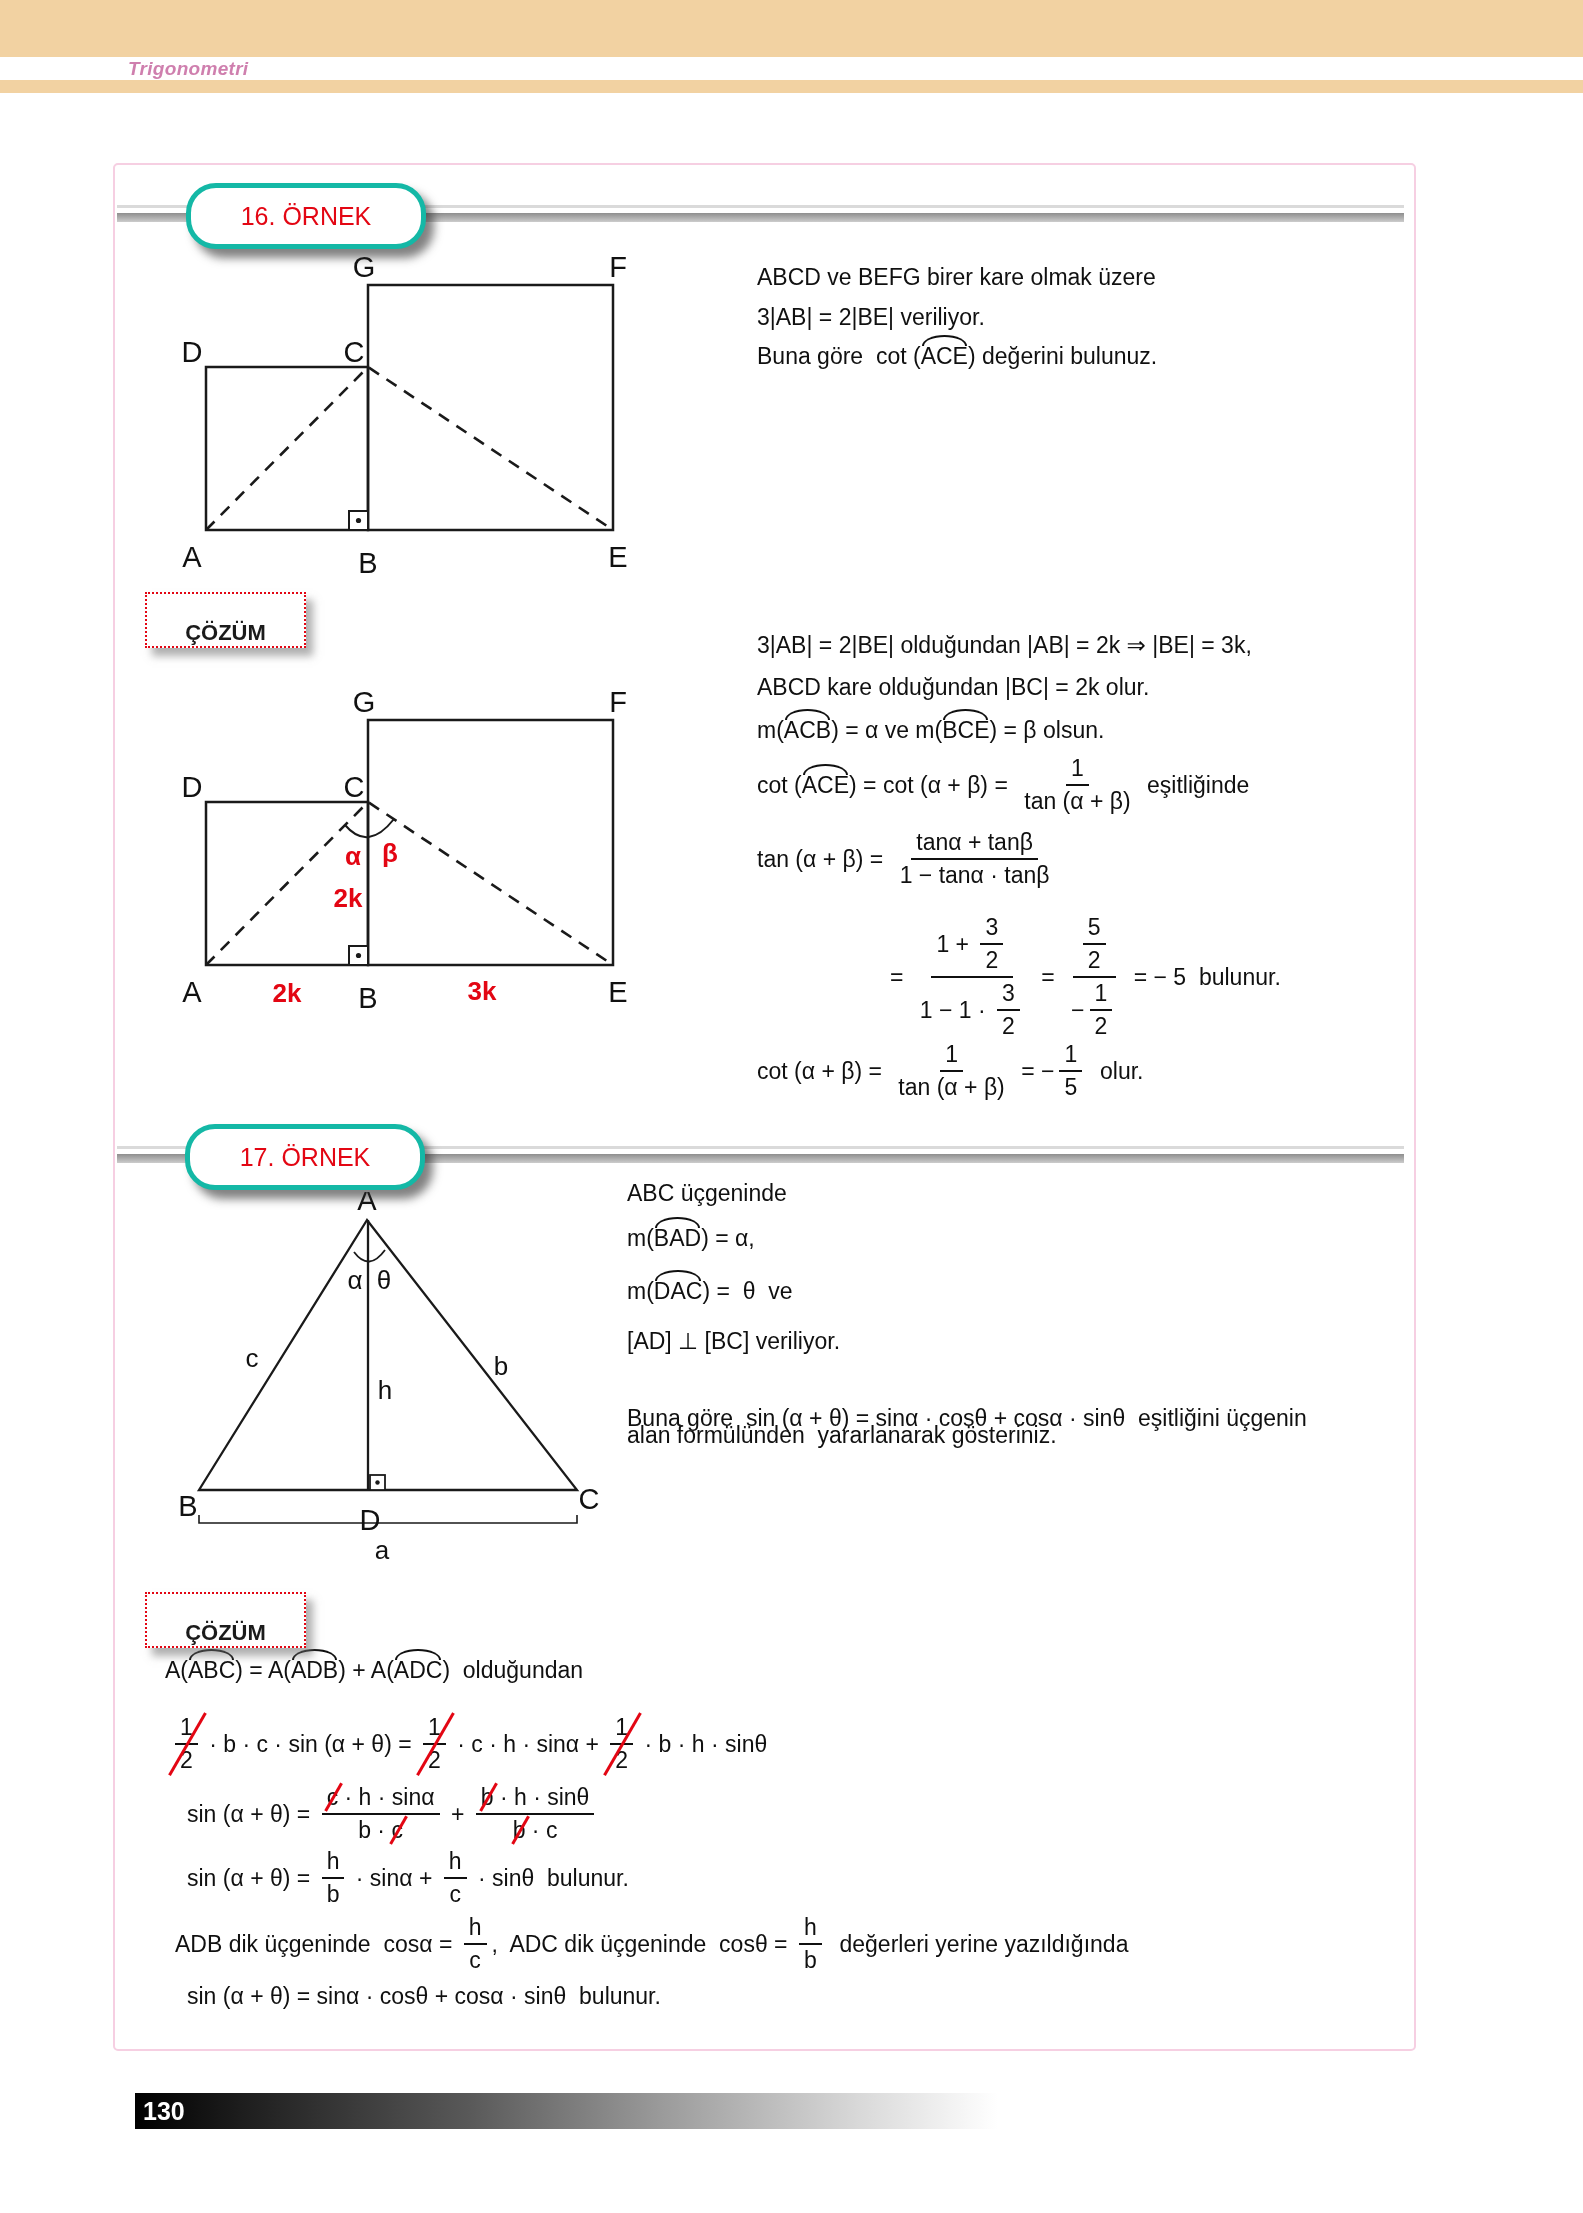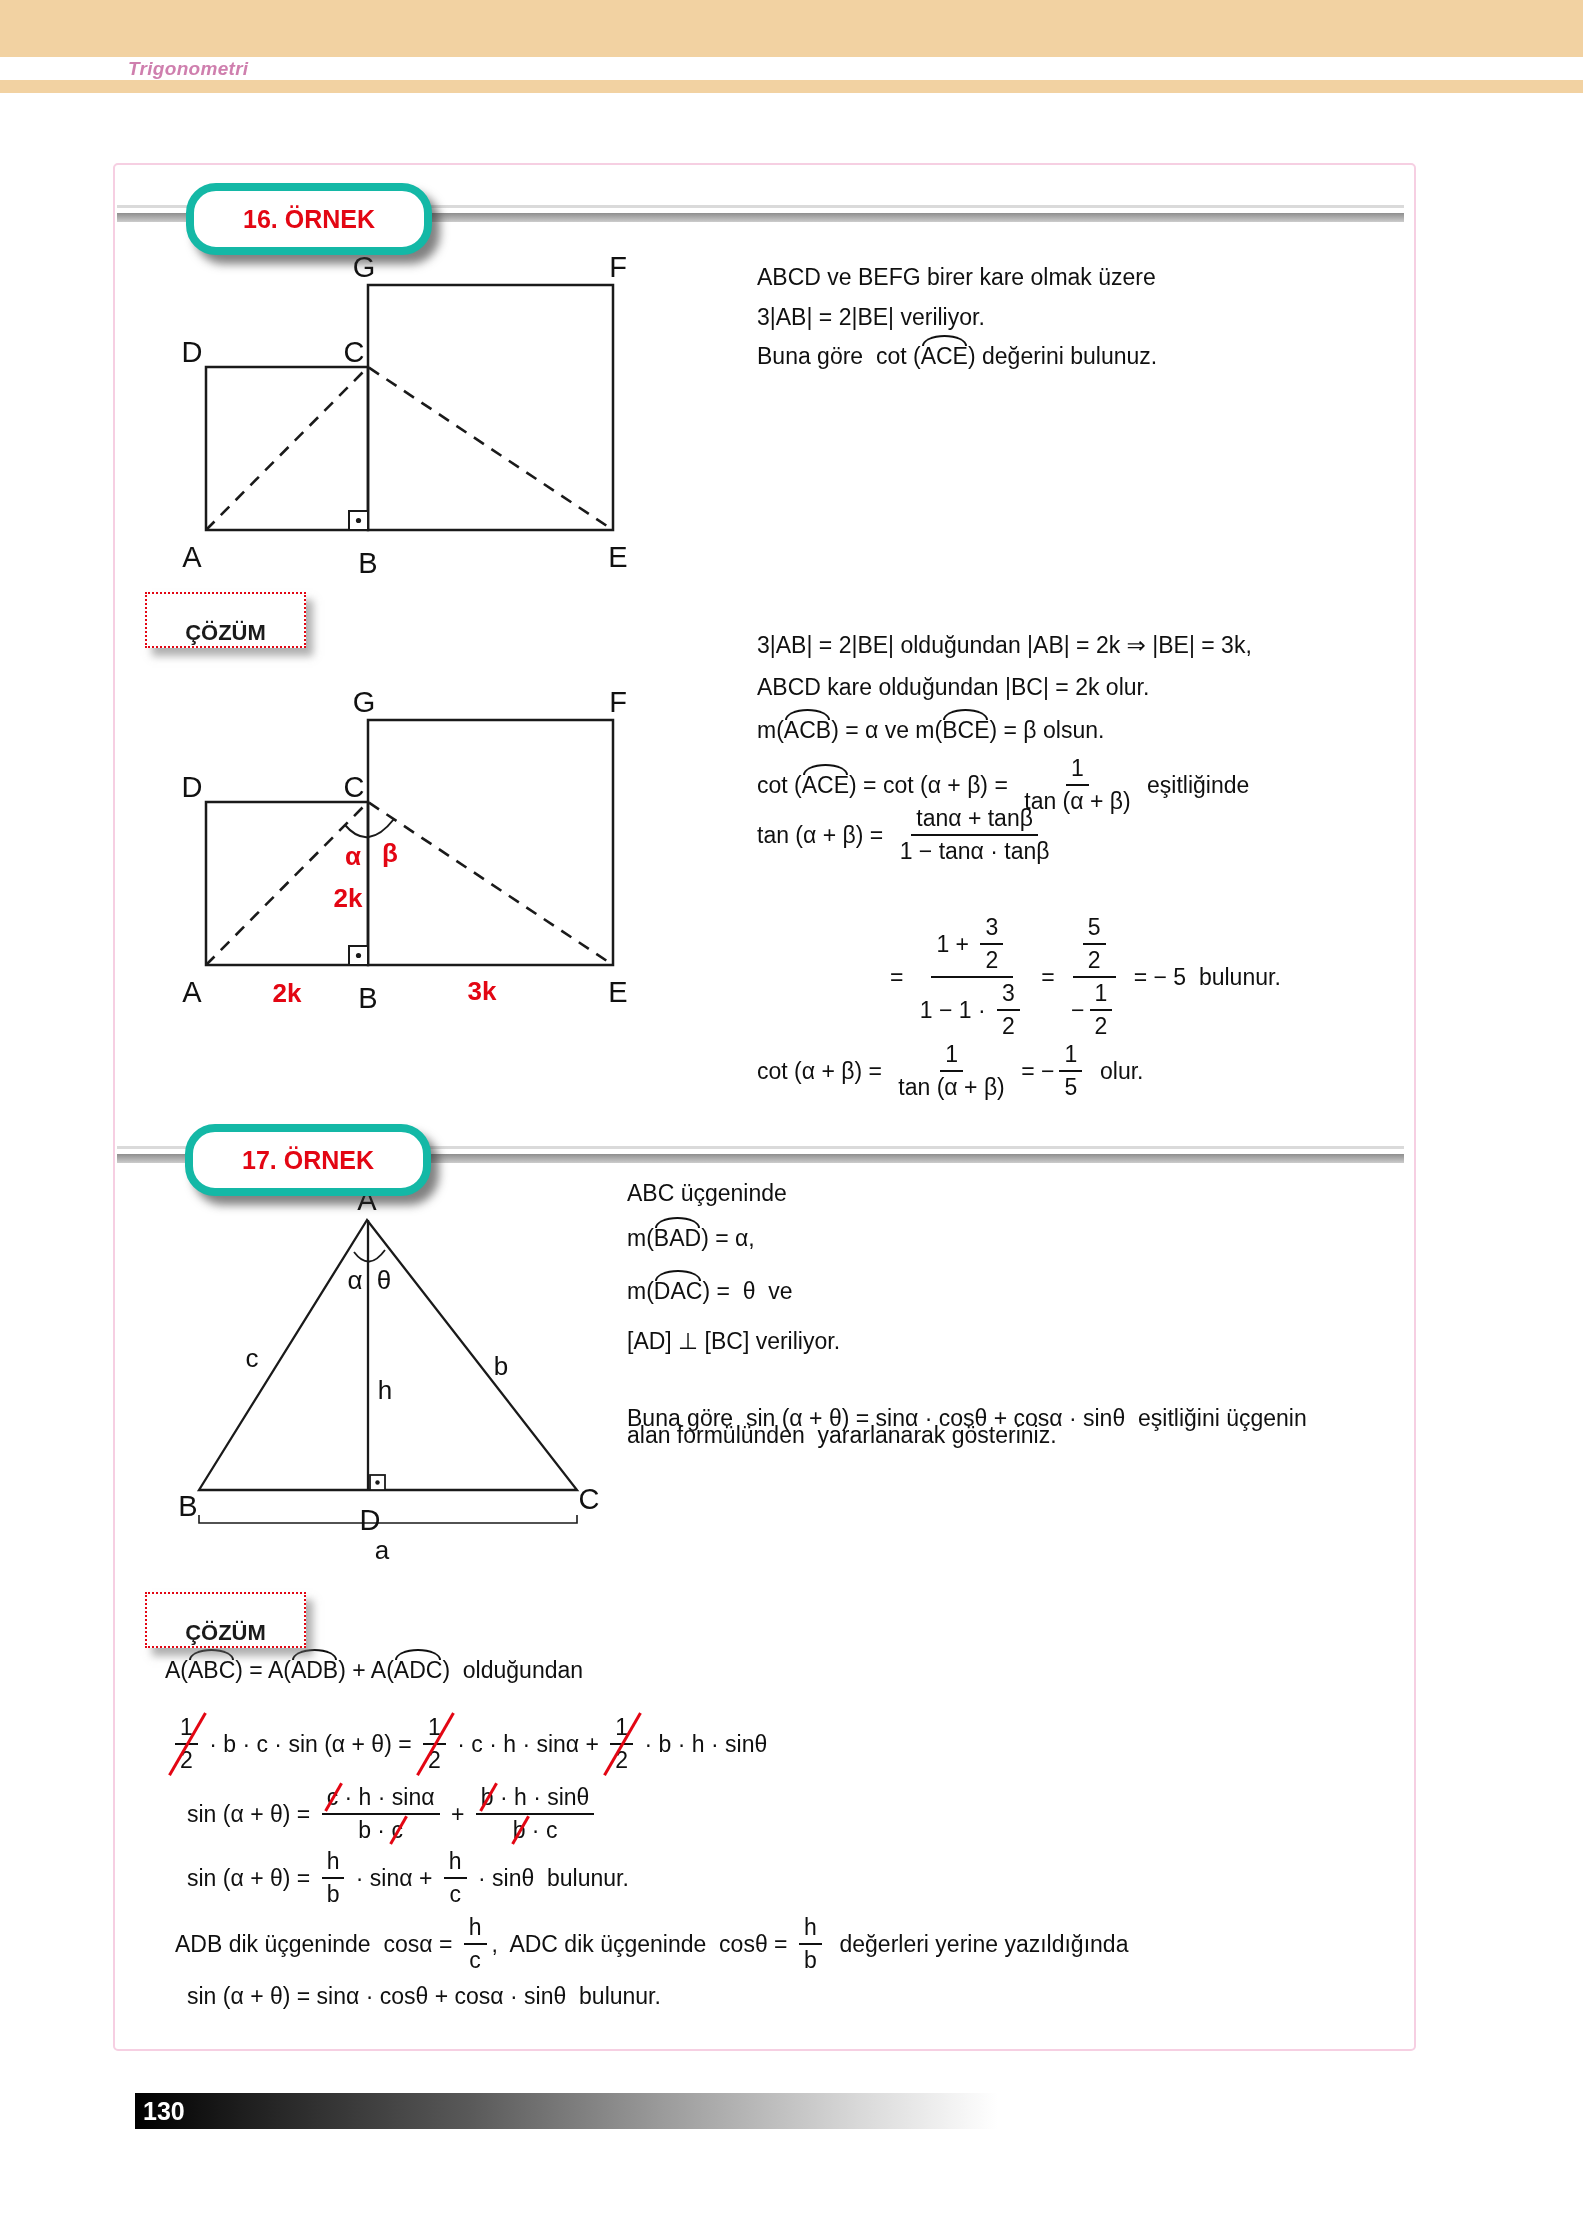--- a/index.html
+++ b/index.html
@@ -15,22 +15,22 @@
   
   .content{position:absolute;left:113px;top:163px;width:1299px;height:1884px;
            border:2px solid #f6cfe2;border-radius:5px;background:#fff;}
 
   
   .ridge{position:absolute;left:2px;right:10px;height:18px;z-index:1;}
   .ridge .r1{position:absolute;top:0;left:0;right:0;height:3px;background:#dadada;}
   .ridge .r2{position:absolute;top:8px;left:0;right:0;height:9px;background:linear-gradient(#8e8e8e,#cccccc);}
 
   
-  .pill{position:absolute;width:230px;height:56px;background:#fff;border:8px solid #14b8a6;border-radius:30px;
-        display:flex;align-items:center;justify-content:center;font-weight:bold;font-size:25px;color:#e30613;
+  .pill{position:absolute;width:230px;height:56px;background:#fff;border:5px solid #14b8a6;border-radius:30px;
+        display:flex;align-items:center;justify-content:center;font-weight:normal;font-size:25px;color:#e30613;
         z-index:2;box-shadow:8px 9px 10px rgba(45,45,45,.6);}
 
   
   .solution-badge{position:absolute;width:157px;height:52px;background:#fff;border:2.5px dotted #e30613;
         display:flex;align-items:flex-end;justify-content:center;font-weight:bold;font-size:22px;color:#1b1b1b;
         z-index:2;box-shadow:7px 8px 8px rgba(110,110,110,.55);}
 
   
   .mline{position:absolute;display:flex;align-items:center;white-space:pre;font-size:23px;color:#101010;z-index:1;}
   .tx{white-space:pre;}
@@ -115,21 +115,21 @@
       <text x="238" y="180" text-anchor="middle" class="red">β</text>
       <text x="196" y="225" text-anchor="middle" class="red">2k</text>
       <text x="135" y="320" text-anchor="middle" class="red">2k</text>
       <text x="330" y="318" text-anchor="middle" class="red">3k</text>
     </svg>
 
     <div class="mline" style="left:642px;top:467px"><span class="tx">3|AB| = 2|BE| olduğundan |AB| = 2k ⇒ |BE| = 3k,</span></div>
     <div class="mline" style="left:642px;top:509px"><span class="tx">ABCD kare olduğundan |BC| = 2k olur.</span></div>
     <div class="mline" style="left:642px;top:552px"><span class="tx">m(</span><span class="arc">ACB</span><span class="tx">) = α ve m(</span><span class="arc">BCE</span><span class="tx">) = β olsun.</span></div>
     <div class="mline" style="left:642px;top:590px"><span class="tx">cot (</span><span class="arc">ACE</span><span class="tx">) = cot (α + β) = </span><span class="frac"><span class="num"><span class="tx">1</span></span><span class="den"><span class="tx">tan (α + β)</span></span></span><span class="tx"> eşitliğinde</span></div>
-    <div class="mline" style="left:642px;top:640px"><span class="tx">tan (α + β) = </span><span class="frac"><span class="num"><span class="tx">tanα + tanβ</span></span><span class="den"><span class="tx">1 − tanα · tanβ</span></span></span></div>
+    <div class="mline" style="left:642px;top:664px"><span class="tx">tan (α + β) = </span><span class="frac"><span class="num"><span class="tx">tanα + tanβ</span></span><span class="den"><span class="tx">1 − tanα · tanβ</span></span></span></div>
     <div class="mline" style="left:775px;top:749px"><span class="tx">= </span><span class="frac"><span class="num"><span class="tx">1 + </span><span class="frac"><span class="num"><span class="tx">3</span></span><span class="den"><span class="tx">2</span></span></span></span><span class="den"><span class="tx">1 − 1 · </span><span class="frac"><span class="num"><span class="tx">3</span></span><span class="den"><span class="tx">2</span></span></span></span></span><span class="tx"> = </span><span class="frac"><span class="num"><span class="frac"><span class="num"><span class="tx">5</span></span><span class="den"><span class="tx">2</span></span></span></span><span class="den"><span class="tx">−</span><span class="frac"><span class="num"><span class="tx">1</span></span><span class="den"><span class="tx">2</span></span></span></span></span><span class="tx"> = − 5  bulunur.</span></div>
     <div class="mline" style="left:642px;top:876px"><span class="tx">cot (α + β) = </span><span class="frac"><span class="num"><span class="tx">1</span></span><span class="den"><span class="tx">tan (α + β)</span></span></span><span class="tx"> = −</span><span class="frac"><span class="num"><span class="tx">1</span></span><span class="den"><span class="tx">5</span></span></span><span class="tx">  olur.</span></div>
 
     <div class="ridge" style="top:981px">
         <div class="r1"></div>
         <div class="r2"></div>
       </div>
     <div class="pill" style="left:70px;top:959px">
       <span>17. ÖRNEK</span>
     </div>

